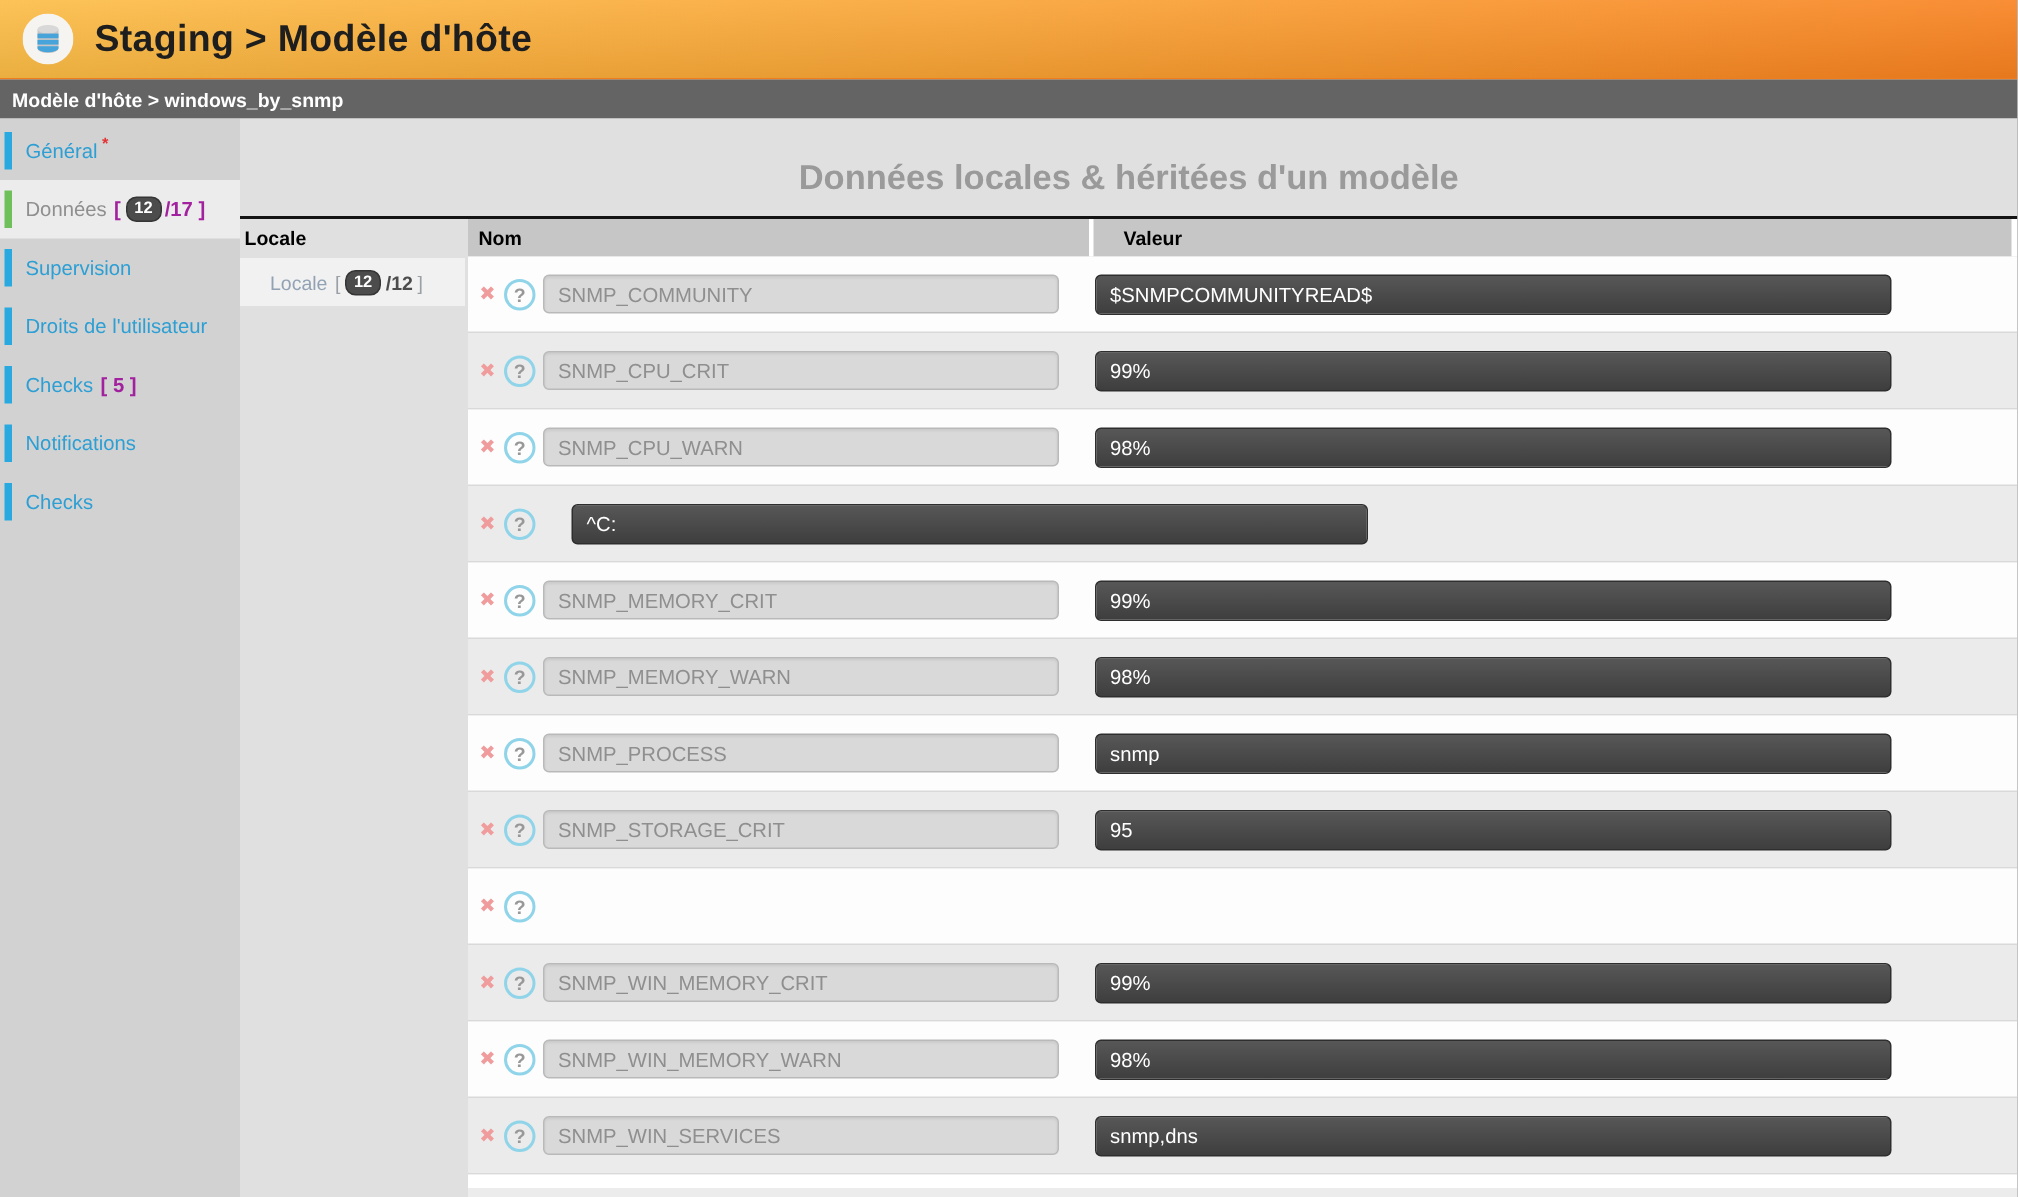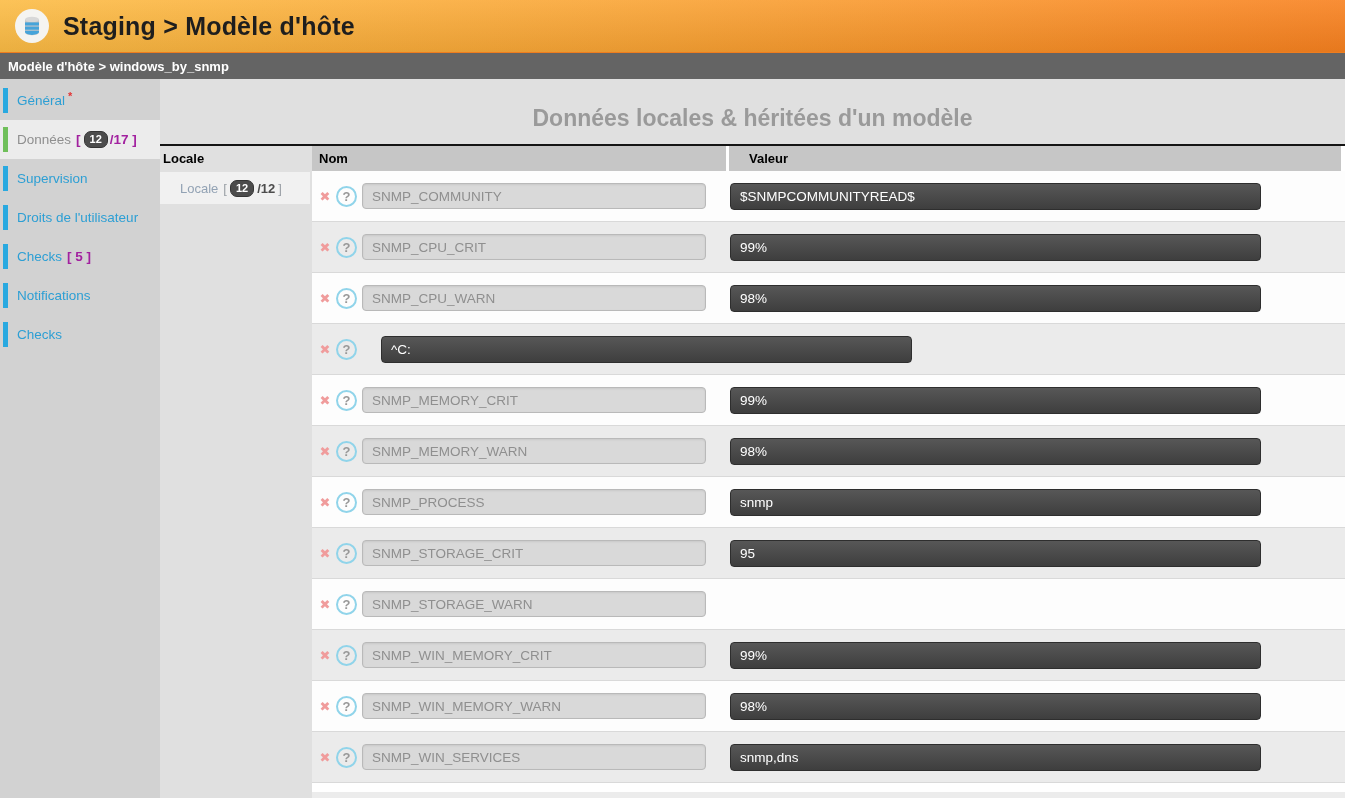--- a/index.html
+++ b/index.html
@@ -243,21 +243,20 @@
               <div class="vrow">
                 <span class="x-icon">✖</span>
                 <span class="q-icon">?</span>
                 <input class="name-input" type="text" value="SNMP_STORAGE_CRIT" style="">
                 <input class="value-input" type="text" value="95" style="">
               </div>
 
               <div class="vrow">
                 <span class="x-icon">✖</span>
                 <span class="q-icon">?</span>
-                <input class="name-input" type="text" value="SNMP_STORAGE_WARN" style="">
               </div>
 
               <div class="vrow">
                 <span class="x-icon">✖</span>
                 <span class="q-icon">?</span>
                 <input class="name-input" type="text" value="SNMP_WIN_MEMORY_CRIT" style="">
                 <input class="value-input" type="text" value="99%" style="">
               </div>
 
               <div class="vrow">

